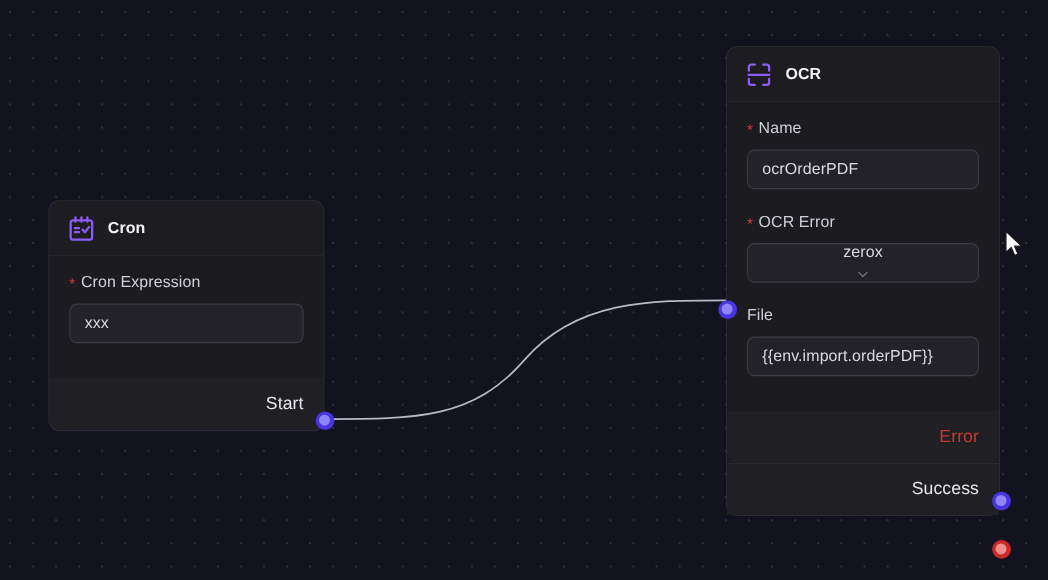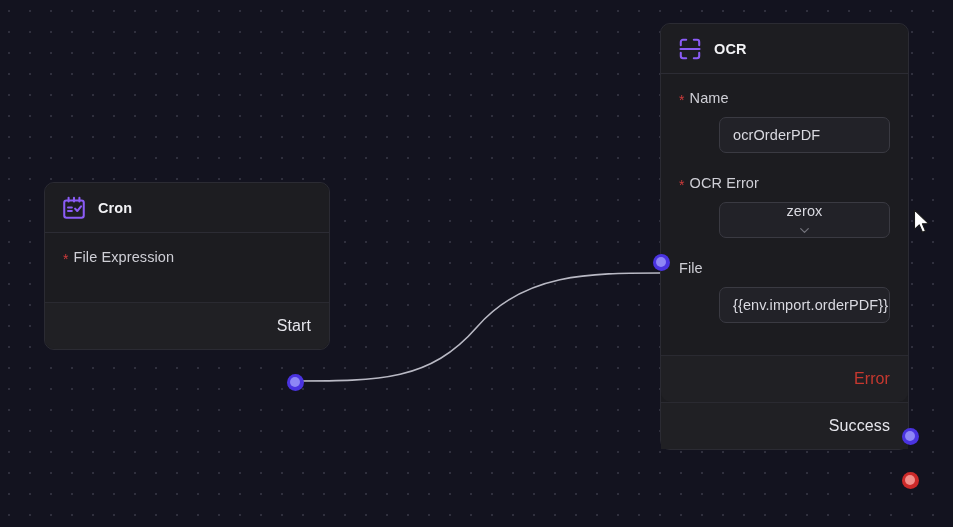--- a/index.html
+++ b/index.html
@@ -88,21 +88,20 @@
     border: 1px solid #3a3a42;
     border-radius: 7px;
     background: #222228;
     display: flex;
     align-items: center;
     padding: 0 13px;
     color: #d9d9e0;
     font-size: 14.5px;
     letter-spacing: 0.1px;
     cursor: text;
-    margin-left: 40px;
   }
   .field-input.select {
     justify-content: space-between;
     cursor: pointer;
     flex-direction: column;
   }
   .chev {
     width: 13px; height: 13px; flex: none; opacity: .55;
   }
 
@@ -139,28 +138,28 @@
     border-radius: 50%;
   }
   .port.blue { background: #4a33e0; }
   .port.blue .port-inner { background: #8e86f5; }
   .port.red  { background: #cc2929; }
   .port.red  .port-inner { background: #f08f8b; }
 
   
   #node-cron {
     left: 44px; top: 182px;
-    width: 286px;
+    width: 251px;
   }
   #node-cron .node-body { padding-bottom: 26px; }
   #node-cron .port-row { border-radius: 0 0 10px 10px; }
 
   
   #node-ocr {
-    left: 660px; top: 23px;
+    left: 660px; top: 42px;
     width: 249px;
   }
   #node-ocr .node-body { padding-bottom: 26px; }
 
   
   #cursor {
     position: absolute;
     left: 913px; top: 209px;
     width: 18px; height: 27px;
     z-index: 20;
@@ -188,21 +187,24 @@
         <path d="M6.5 14.8 L10 14.8"></path>
         <path d="M13 12.6 L15 14.8 L18.5 10.4"></path>
       </svg>
       <span class="node-title">Cron</span>
     </div>
 
     <div class="node-body">
       <div class="field">
         <div class="field-label">
           <span class="req-star">*</span>
-          <span>File Expression</span>
+          <span>Cron Expression</span>
+        </div>
+        <div class="field-input">
+          <span>xxx</span>
         </div>
       </div>
     </div>
 
     <div class="port-row">
       <span class="port-label-start">Start</span>
     </div>
 
     <div class="port blue" style="left:241.5px; top:190.5px;">
       <span class="port-inner"></span>

